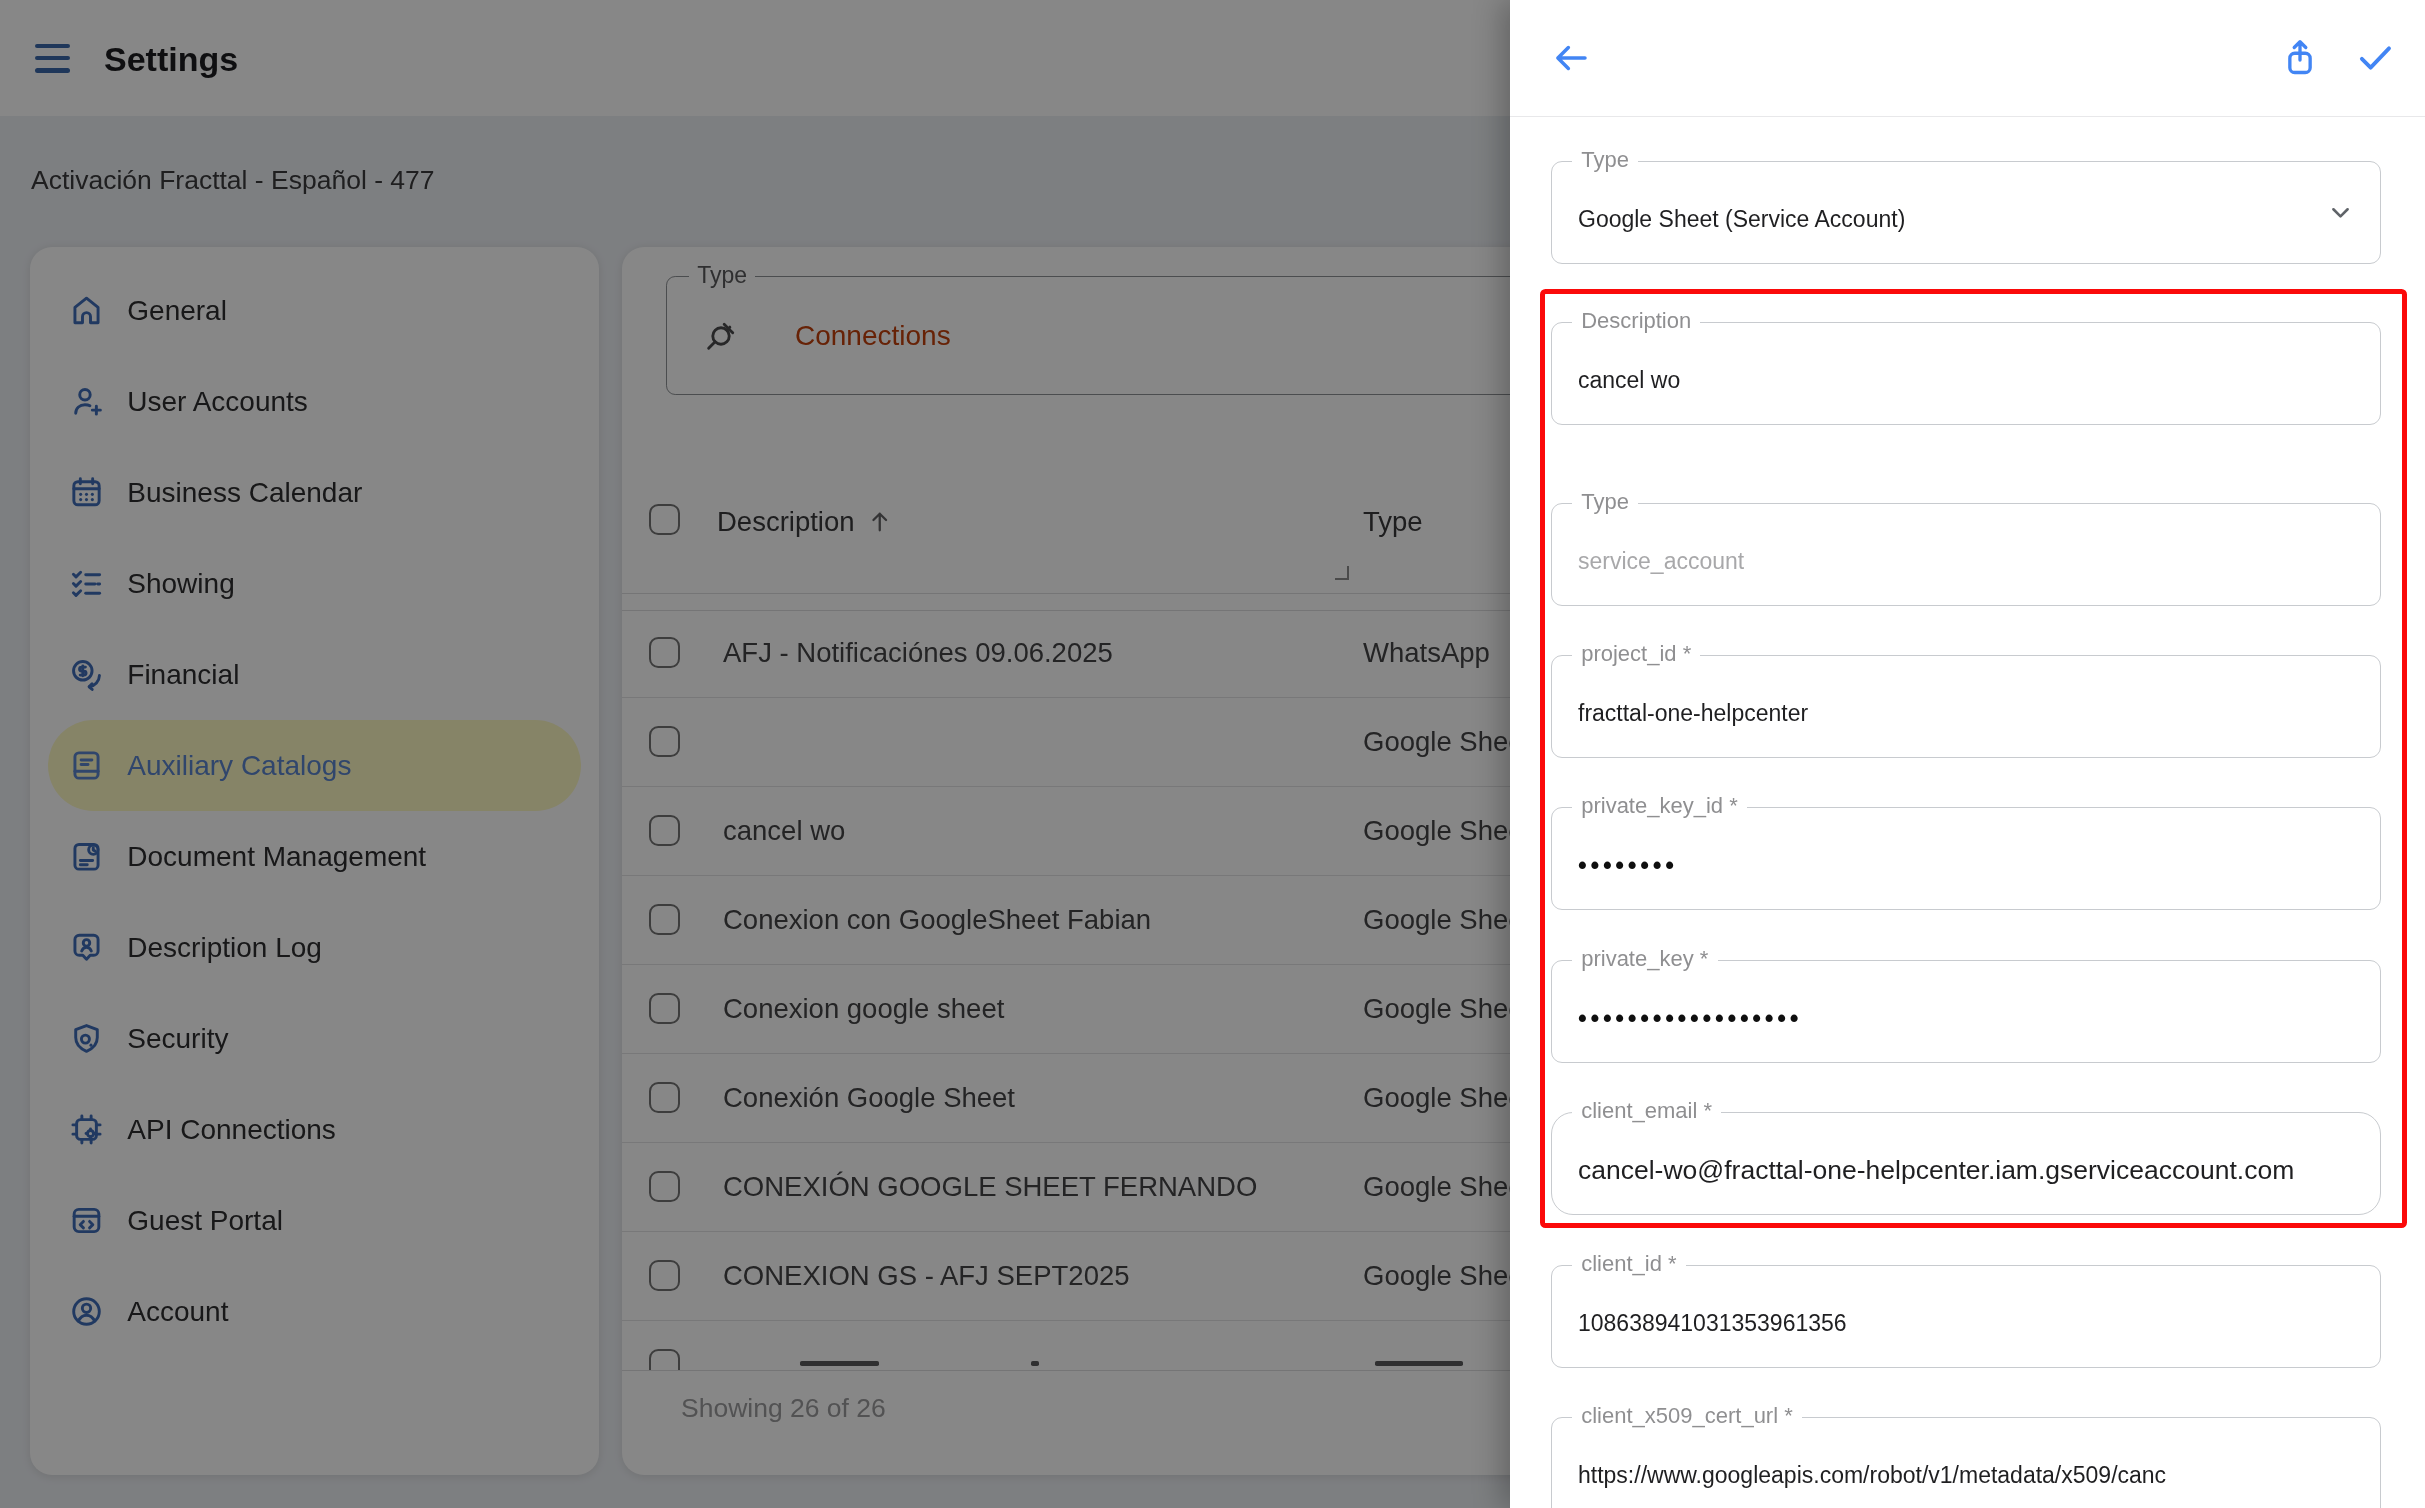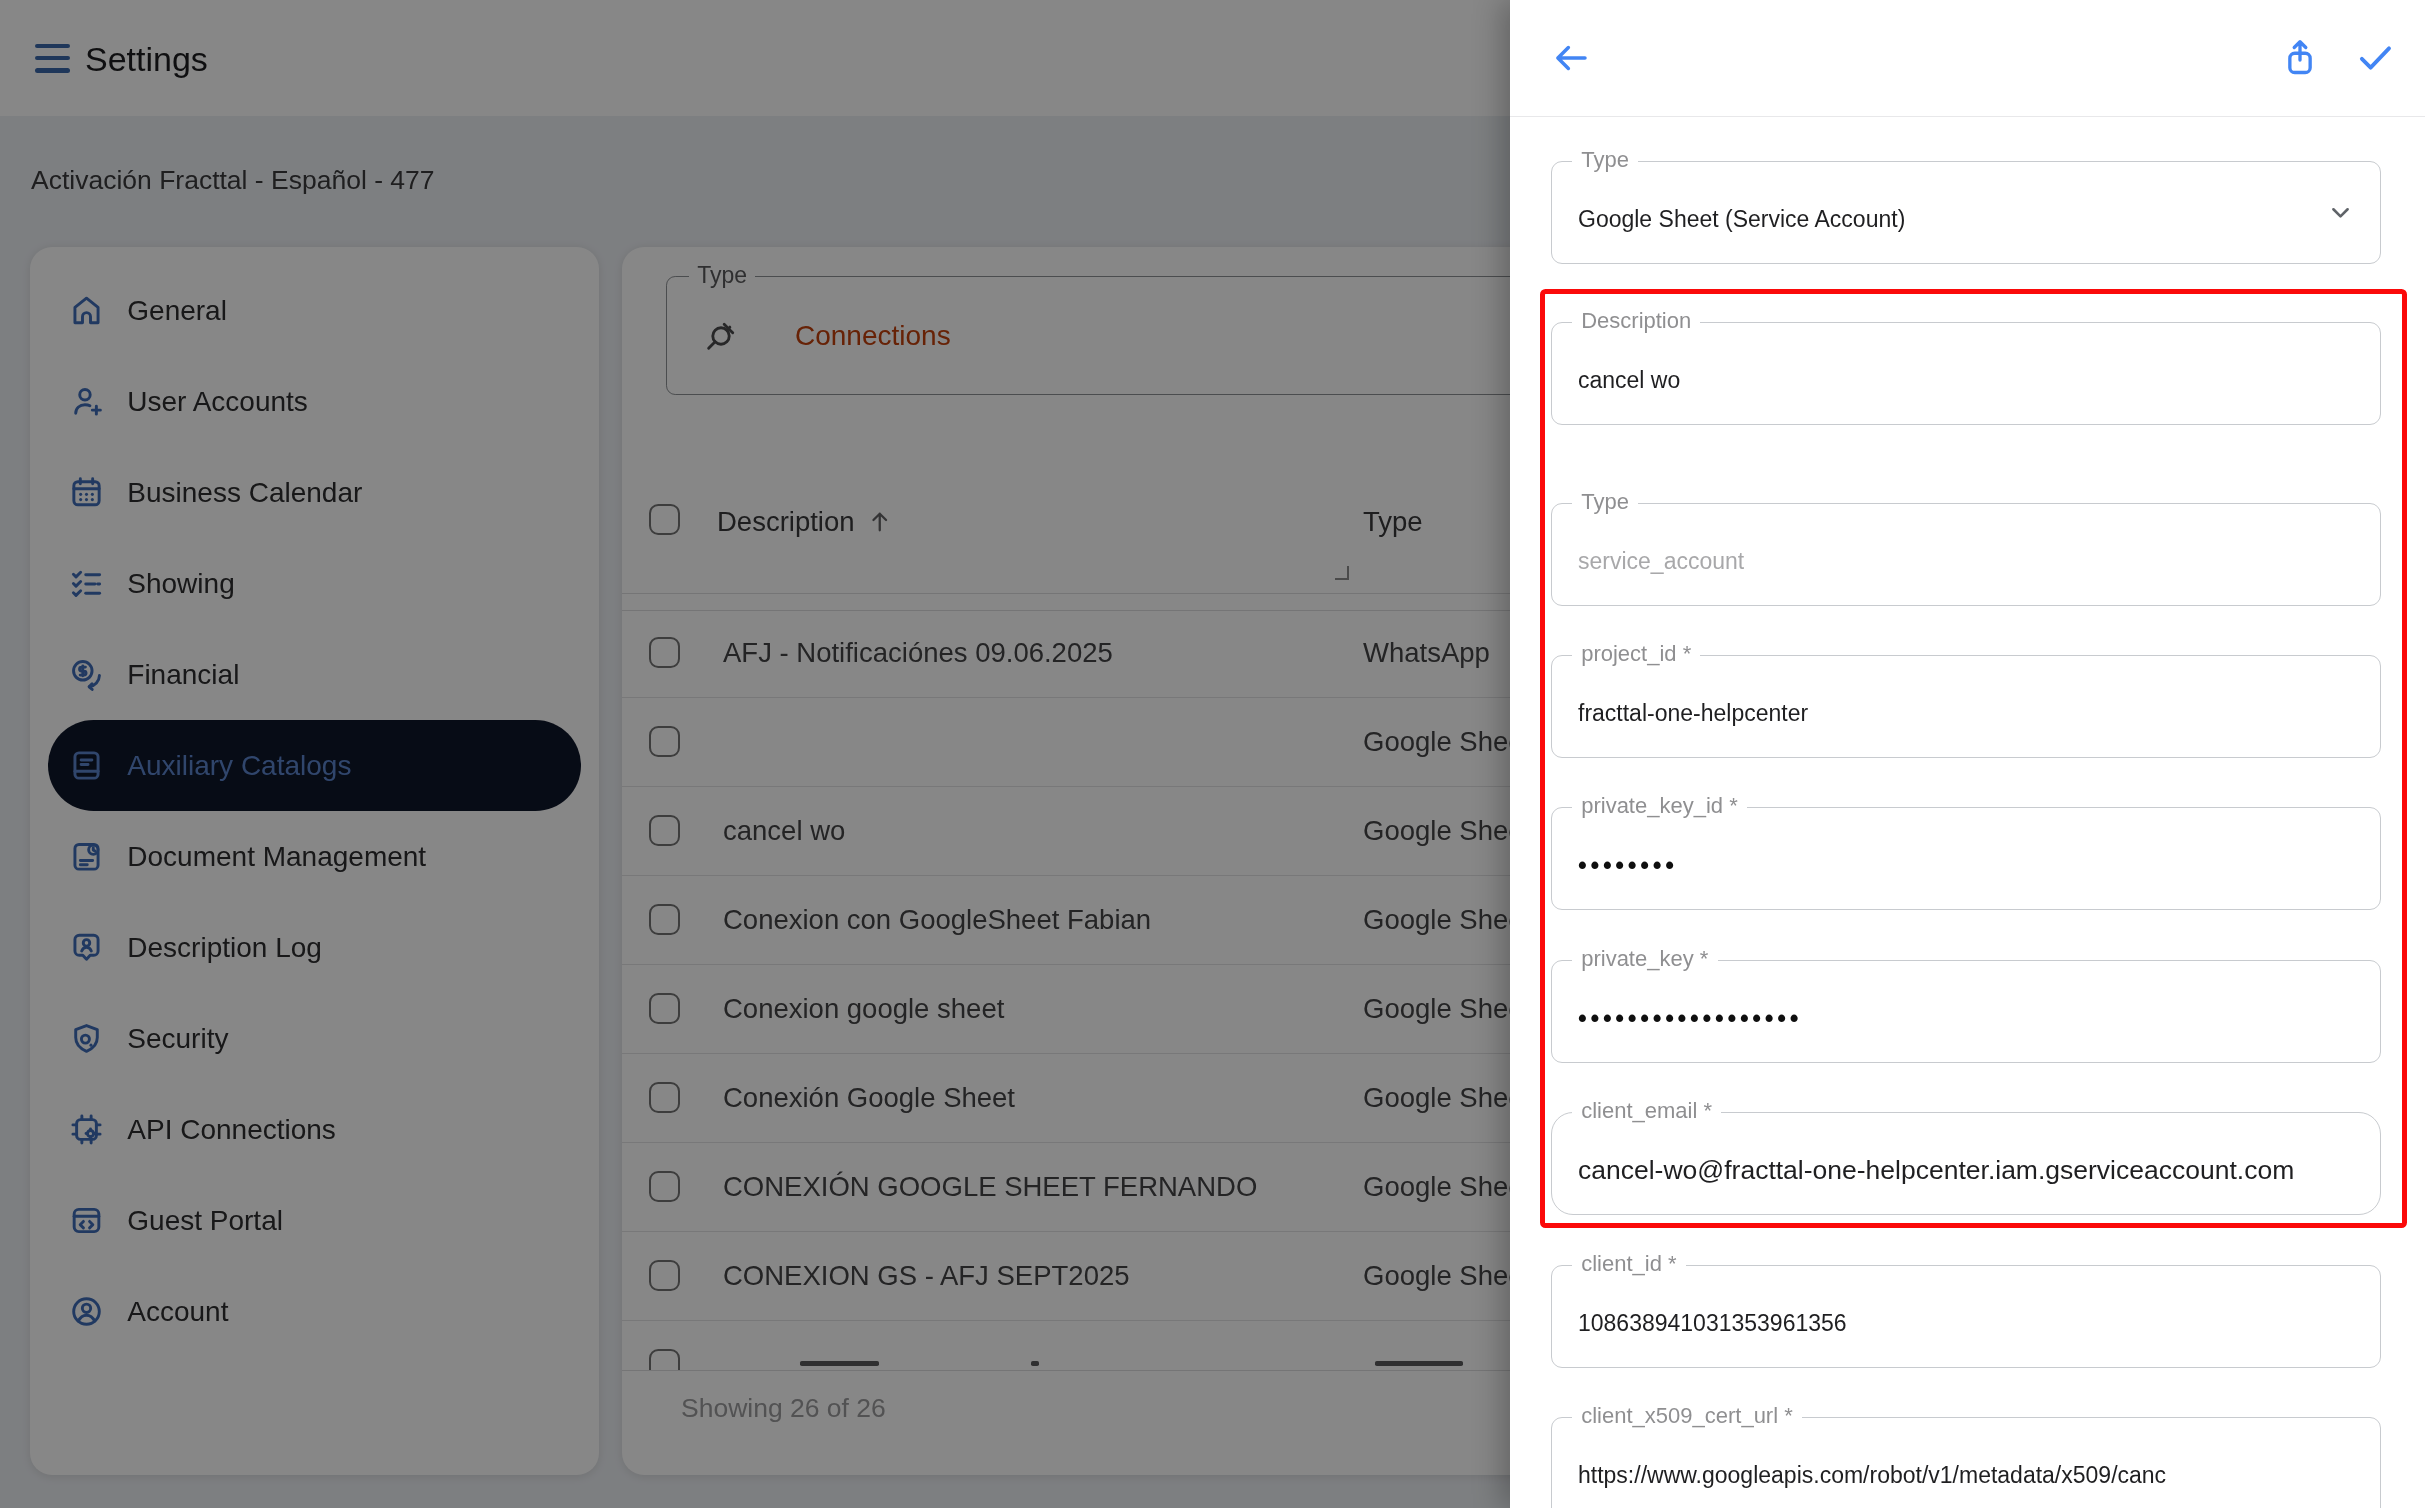--- a/index.html
+++ b/index.html
@@ -10,26 +10,26 @@
     -webkit-font-smoothing:antialiased;
   }
   
   .page{position:absolute;inset:0;}
   .topbar{position:absolute;left:0;top:0;width:2426px;height:116px;background:#ffffff;}
   .menu-btn{position:absolute;left:35px;top:42px;width:37px;height:33px;cursor:pointer;}
   .menu-btn .bar{position:absolute;left:0;width:35px;height:4.6px;border-radius:2.7px;background:#3c69aa;}
   .menu-btn .bar:nth-child(1){top:1.8px}
   .menu-btn .bar:nth-child(2){top:13.7px}
   .menu-btn .bar:nth-child(3){top:26px}
-  .app-title{position:absolute;left:85px;top:40px;font-size:34px;font-weight:400;color:#1e1e20;}
+  .app-title{position:absolute;left:104px;top:40px;font-size:34px;font-weight:700;color:#1e1e20;}
   .subtitle{position:absolute;left:31px;top:165px;font-size:26.5px;color:#3b3b3d;}
   .card{position:absolute;background:#fff;border-radius:22px;box-shadow:0 1.8px 9.2px rgba(0,0,0,.10);}
   .sidebar{left:30px;top:247px;width:569px;height:1228px;padding-top:18.3px;box-sizing:border-box;}
   .nav-item{position:relative;height:91px;margin:0 18.3px;border-radius:46px;display:flex;align-items:center;cursor:pointer;}
-  .nav-item.selected{background:#0f172a;}
+  .nav-item.selected{background:#fef9c3;}
   .nav-icon{position:absolute;left:20px;width:37px;height:37px;}
   .nav-icon svg{width:37px;height:37px;display:block;}
   .nav-label{position:absolute;left:79px;font-size:28px;color:#2e2e30;white-space:nowrap;}
   .nav-item.selected .nav-label{color:#5b84cd;}
   
   .main-card{left:622px;top:247px;width:1025px;height:1228px;}
   .filter-field{position:absolute;left:44px;top:29px;width:952px;height:119px;border:1.8px solid #8f9296;border-radius:9.2px;box-sizing:border-box;cursor:pointer;}
   .filter-field .f-label{position:absolute;left:22px;top:-14.6px;background:#fff;padding:0 8.2px;font-size:23px;color:#5a5a5c;}
   .filter-field .f-icon{position:absolute;left:35px;top:50%;transform:translateY(-50%);width:38px;height:38px;}
   .filter-field .f-icon svg{width:38px;height:38px;display:block;}

